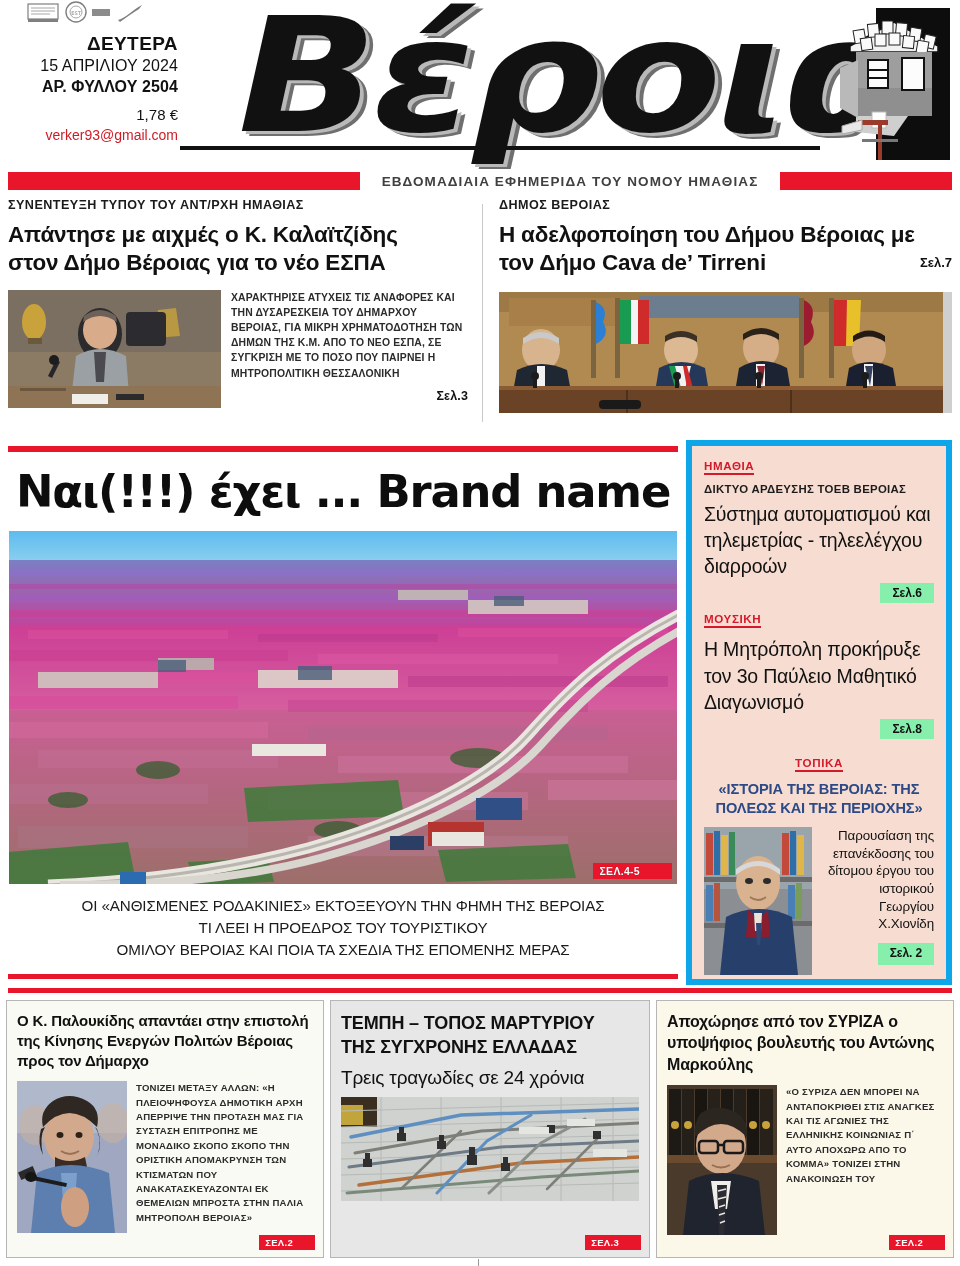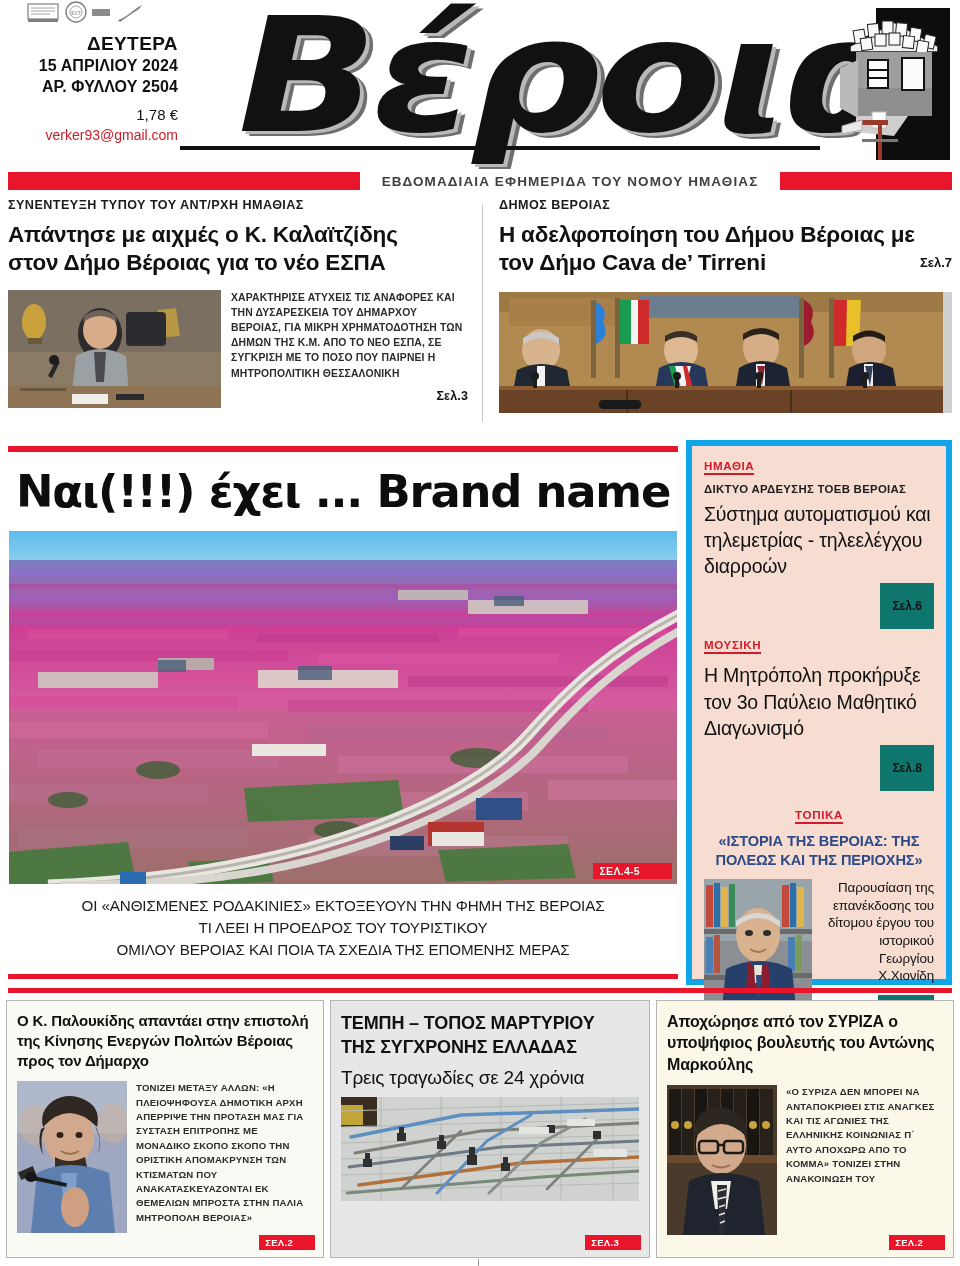--- a/index.html
+++ b/index.html
@@ -21,21 +21,21 @@
   .awards-logo svg { display:block; }
 
   .dateblock {
     position: absolute; left: 8px; top: 32px; width: 170px;
     text-align: right; line-height: 1.28;
   }
   .dateblock .dayname {
     font-size: 19px; font-weight: bold; letter-spacing: .4px; color: #111;
   }
   .dateblock .dateline {
-    font-size: 16px; font-weight: bold; color: #111; letter-spacing: .1px;
+    font-size: 16px; font-weight: normal; color: #111; letter-spacing: .1px;
   }
   .dateblock .issue {
     font-size: 16px; font-weight: bold; color: #111; letter-spacing: .1px;
   }
   .dateblock .price { font-size: 15px; color: #111; margin-top: 8px; }
   .dateblock .email { font-size: 14px; color: #cf1b25; margin-top: 3px; }
 
   .logotype {
     position: absolute; left: 150px; top: -4px; width: 690px; height: 160px;
   }
@@ -145,22 +145,22 @@
     border-bottom: 2px solid #d4192b; padding-bottom: 1px; margin-bottom: 8px;
   }
   .side-kicker {
     font-size: 11.4px; font-weight: bold; color: #1b1b1b;
     letter-spacing: .3px; margin-bottom: 6px;
   }
   .side-head {
     font-size: 19.5px; color: #111; line-height: 1.34; letter-spacing: -.2px;
   }
   .side-sel {
-    background: #0f766e; display: inline-block; font-size: 12px; font-weight: bold;
-    color: #111; padding: 16px 12px; float: right; margin-top: 4px;
+    background: #86efac; display: inline-block; font-size: 12px; font-weight: bold;
+    color: #111; padding: 3px 12px; float: right; margin-top: 4px;
   }
   .clearfix::after { content: ""; display: table; clear: both; }
   .side-block { margin-bottom: 6px; }
 
   .local-head {
     font-size: 14.6px; font-weight: bold; color: #2d4a86;
     text-align: center; line-height: 1.34; letter-spacing: -.1px; margin-bottom: 8px;
   }
   .local-body { display: flex; gap: 10px; }
   .local-photo { width: 108px; height: 148px; flex: 0 0 108px; }

